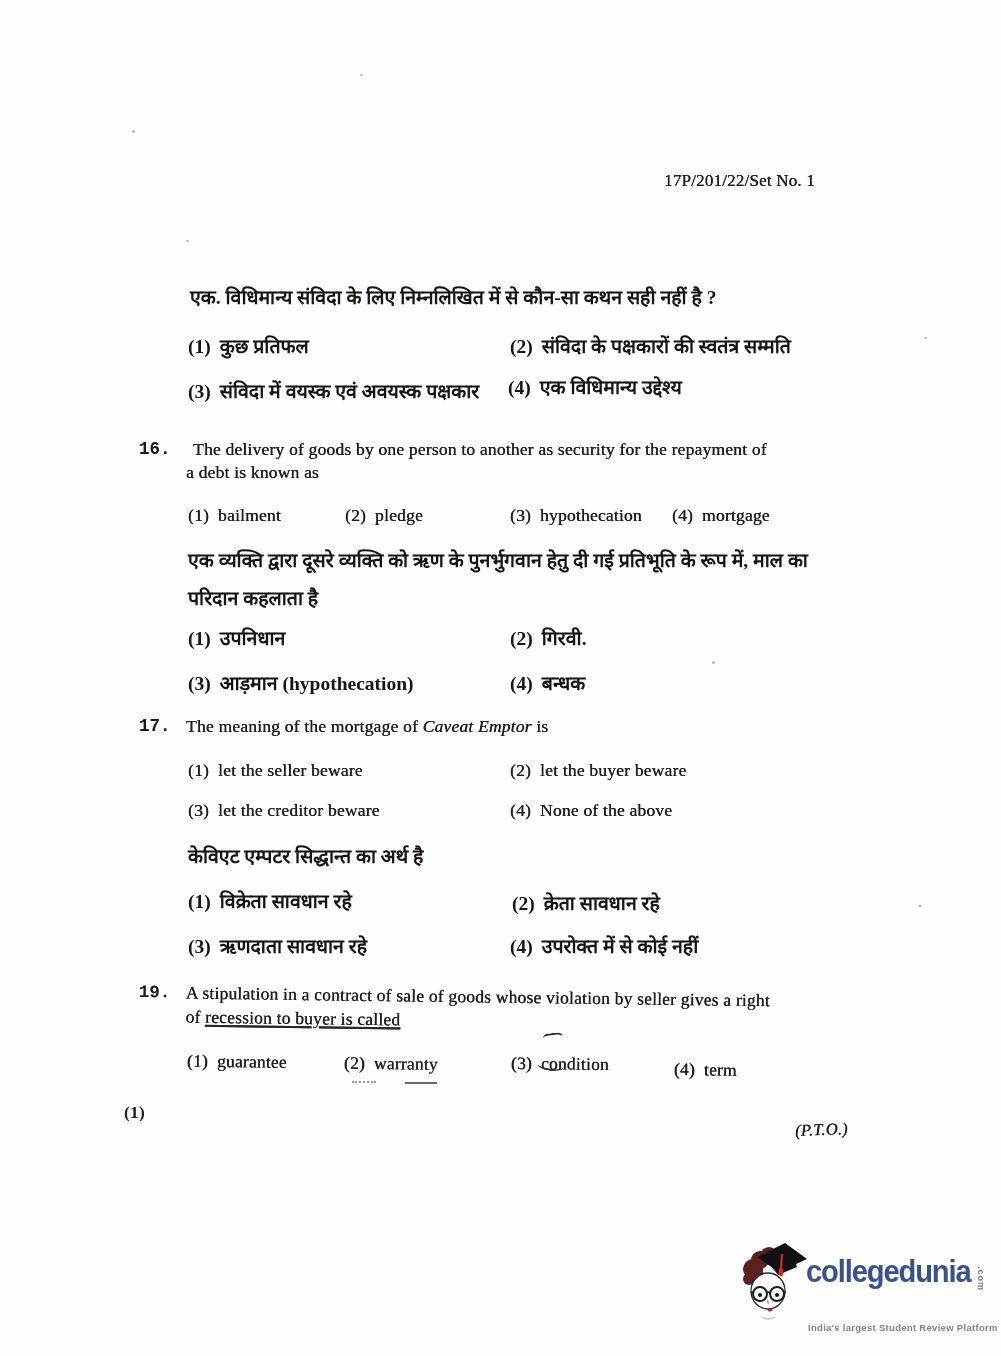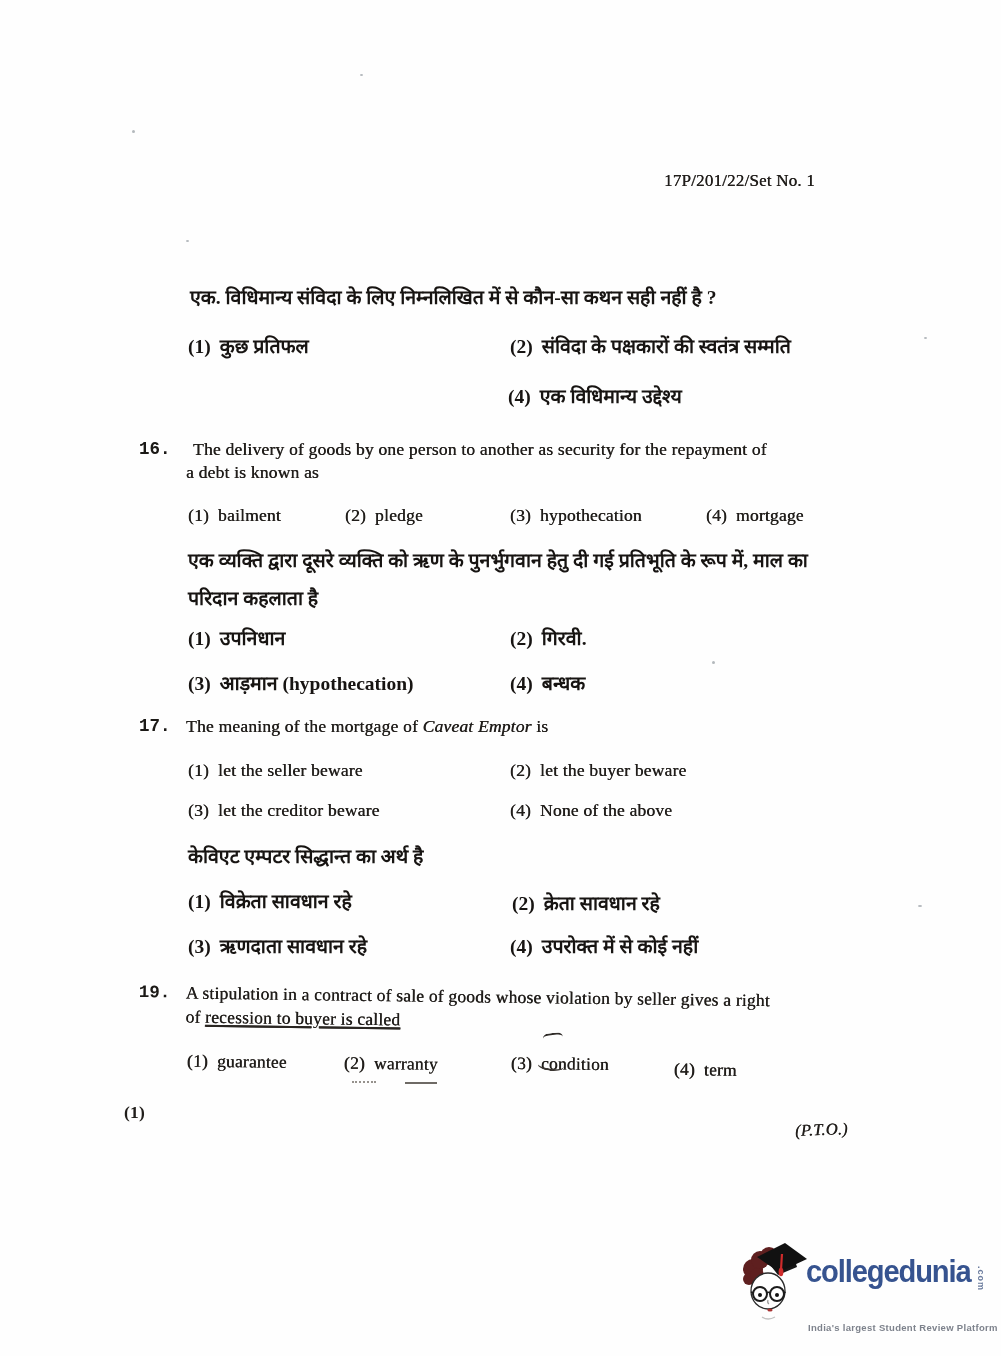--- a/index.html
+++ b/index.html
@@ -62,38 +62,41 @@
   <div class="speck" style="left:918px; top:905px; width:4px; height:2px;"></div>
   <div class="speck" style="left:924px; top:337px; width:3px; height:2px;"></div>
 
   <div class="abs hi" style="left:190px; top:283px;">एक. विधिमान्य संविदा के लिए निम्नलिखित में से कौन-सा कथन सही नहीं है ?</div>
   <div class="abs hi opt" style="left:188px; top:332px;">
     <span class="n">(1)</span><span>कुछ प्रतिफल</span>
   </div>
   <div class="abs hi opt" style="left:510px; top:332px;">
     <span class="n">(2)</span><span>संविदा के पक्षकारों की स्वतंत्र सम्मति</span>
   </div>
-  <div class="abs hi opt" style="left:508px; top:382px;">
+  <div class="abs hi opt" style="left:188px; top:377px;">
+    <span class="n">(3)</span><span>संविदा में वयस्क एवं अवयस्क पक्षकार</span>
+  </div>
+  <div class="abs hi opt" style="left:508px; top:373px;">
     <span class="n">(4)</span><span>एक विधिमान्य उद्देश्य</span>
   </div>
 
   <div class="abs qnum" style="left:139px; top:439px;">16.</div>
   <div class="abs en thick" style="left:186px; top:439px;margin-left:7px;">The delivery of goods by one person to another as security for the repayment of</div>
   <div class="abs en thick" style="left:186px; top:462px;">a debt is known as</div>
 
   <div class="abs en thick opt" style="left:188px; top:505px;">
     <span class="n">(1)</span><span>bailment</span>
   </div>
   <div class="abs en thick opt" style="left:345px; top:505px;">
     <span class="n">(2)</span><span>pledge</span>
   </div>
   <div class="abs en thick opt" style="left:510px; top:505px;">
     <span class="n">(3)</span><span>hypothecation</span>
   </div>
-  <div class="abs en thick opt" style="left:706px; top:505px;">
+  <div class="abs en thick opt" style="left:672px; top:505px;">
     <span class="n">(4)</span><span>mortgage</span>
   </div>
 
   <div class="abs hi" style="left:188px; top:546px;">एक व्यक्ति द्वारा दूसरे व्यक्ति को ऋण के पुनर्भुगवान हेतु दी गई प्रतिभूति के रूप में, माल का</div>
   <div class="abs hi" style="left:188px; top:584px;">परिदान कहलाता है</div>
 
   <div class="abs hi opt" style="left:188px; top:624px;">
     <span class="n">(1)</span><span>उपनिधान</span>
   </div>
   <div class="abs hi opt" style="left:510px; top:624px;">

